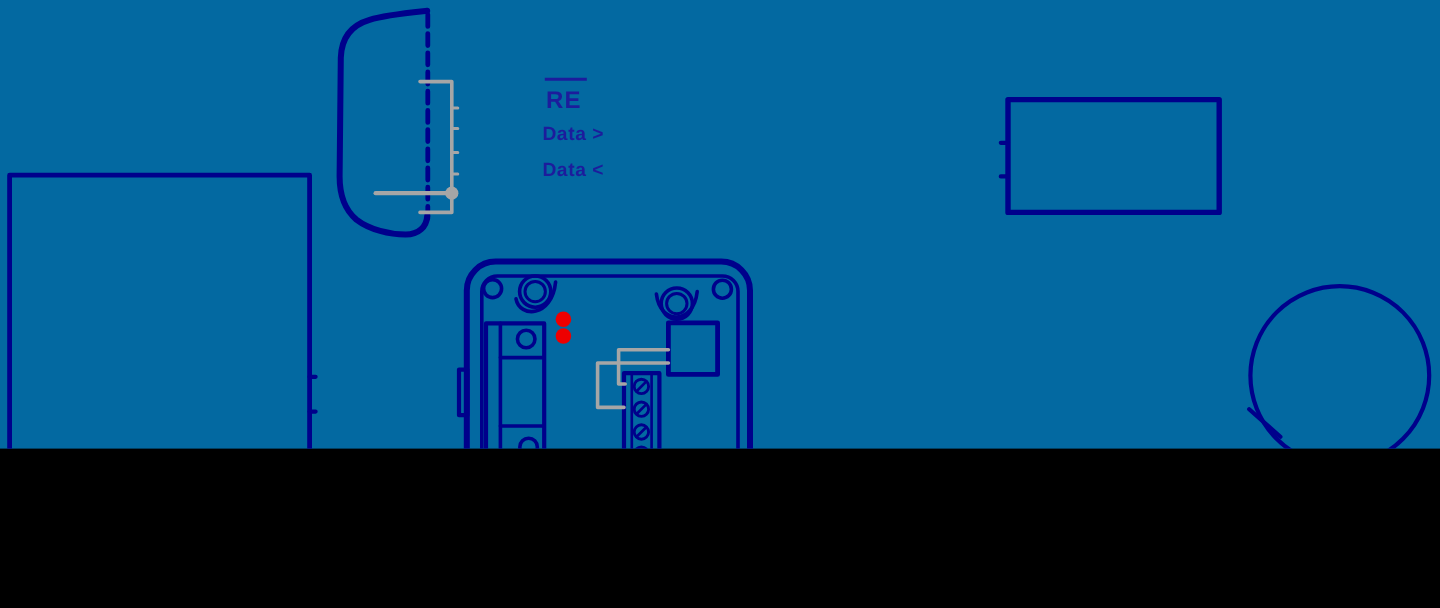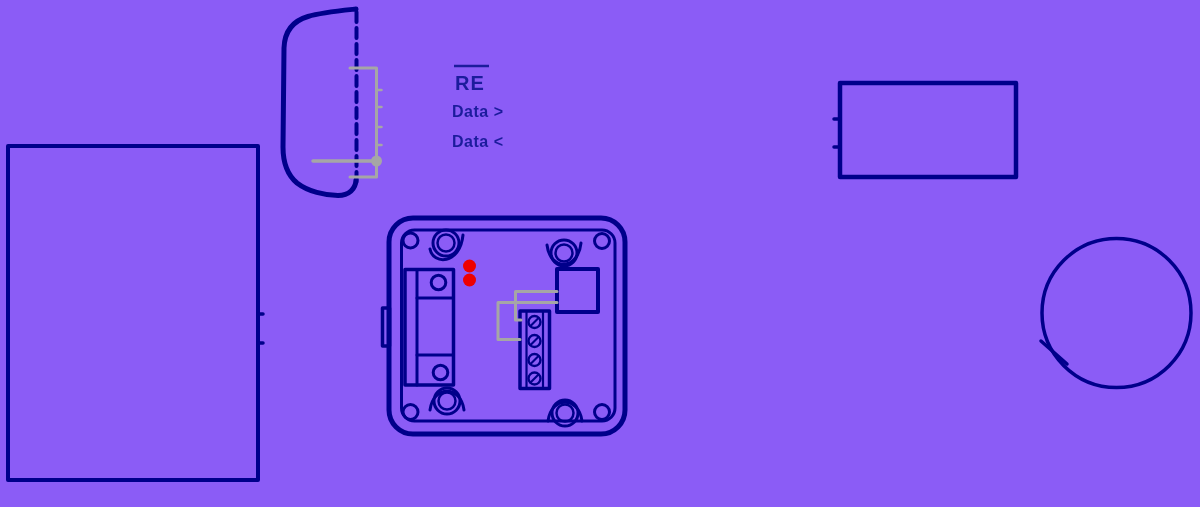--- a/index.html
+++ b/index.html
@@ -1,16 +1,16 @@
 <!DOCTYPE html>
 <html><head>
 <meta charset="utf-8">
 <style>
   html,body{margin:0;padding:0;background:#000;}
-  .stage{position:relative;width:1200px;height:507px;background:#8b5cf6;overflow:hidden;}
+  .stage{position:relative;width:1200px;height:374px;background:#0369a1;overflow:hidden;}
   svg{display:block;width:1200px;height:507px;}
   .ln{fill:none;stroke-linecap:round;stroke-linejoin:round;}
   .lbl{font-family:"Liberation Sans","DejaVu Sans",sans-serif;font-weight:700;}
   .lbl-re{font-size:20px;letter-spacing:1px;}
   .lbl-data{font-size:16px;letter-spacing:0.5px;}
 </style>
 </head>
 <body>
 
 <div class="stage">

